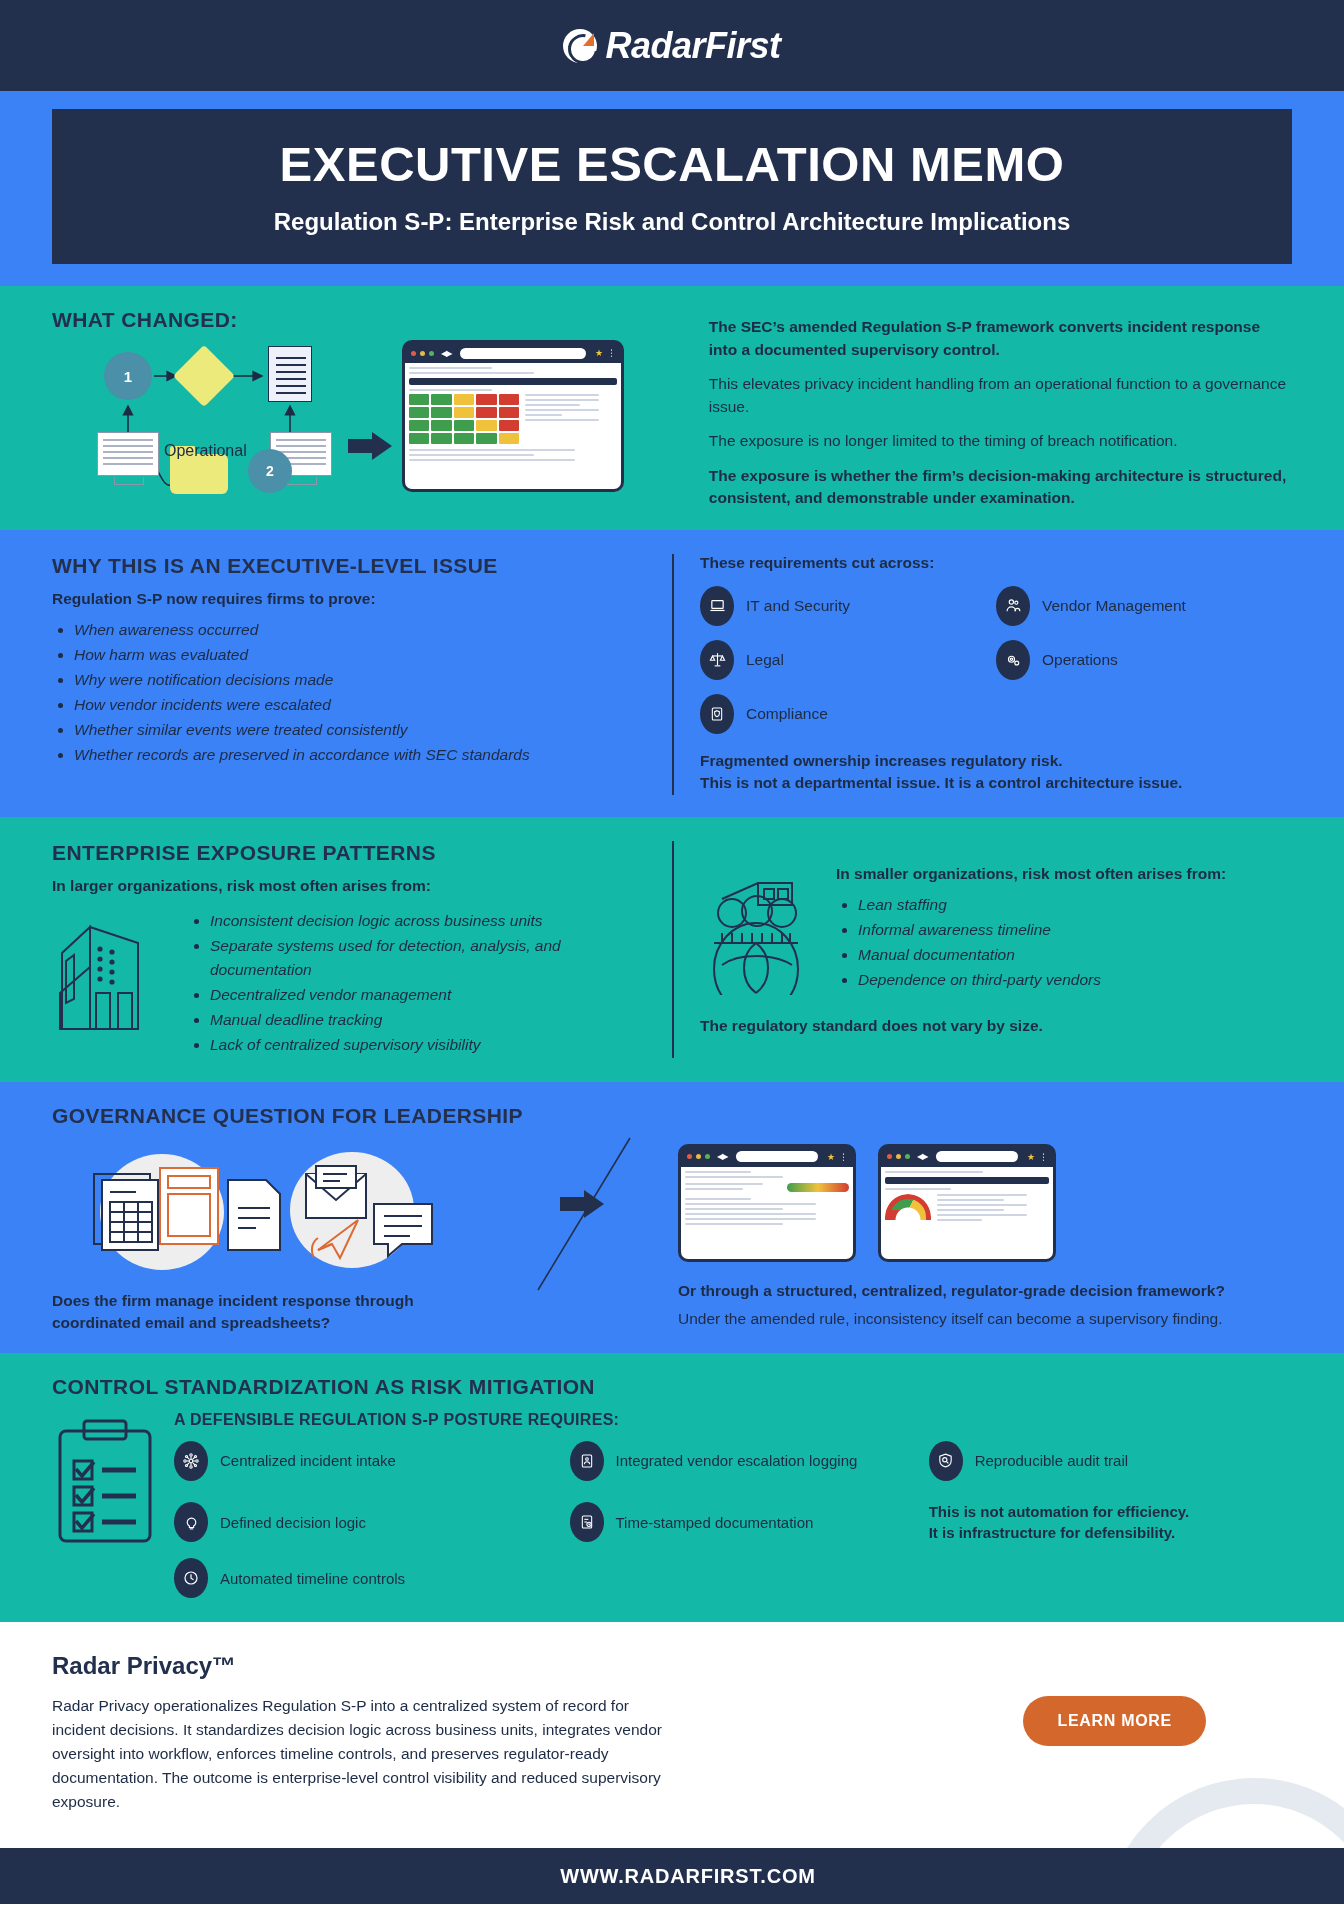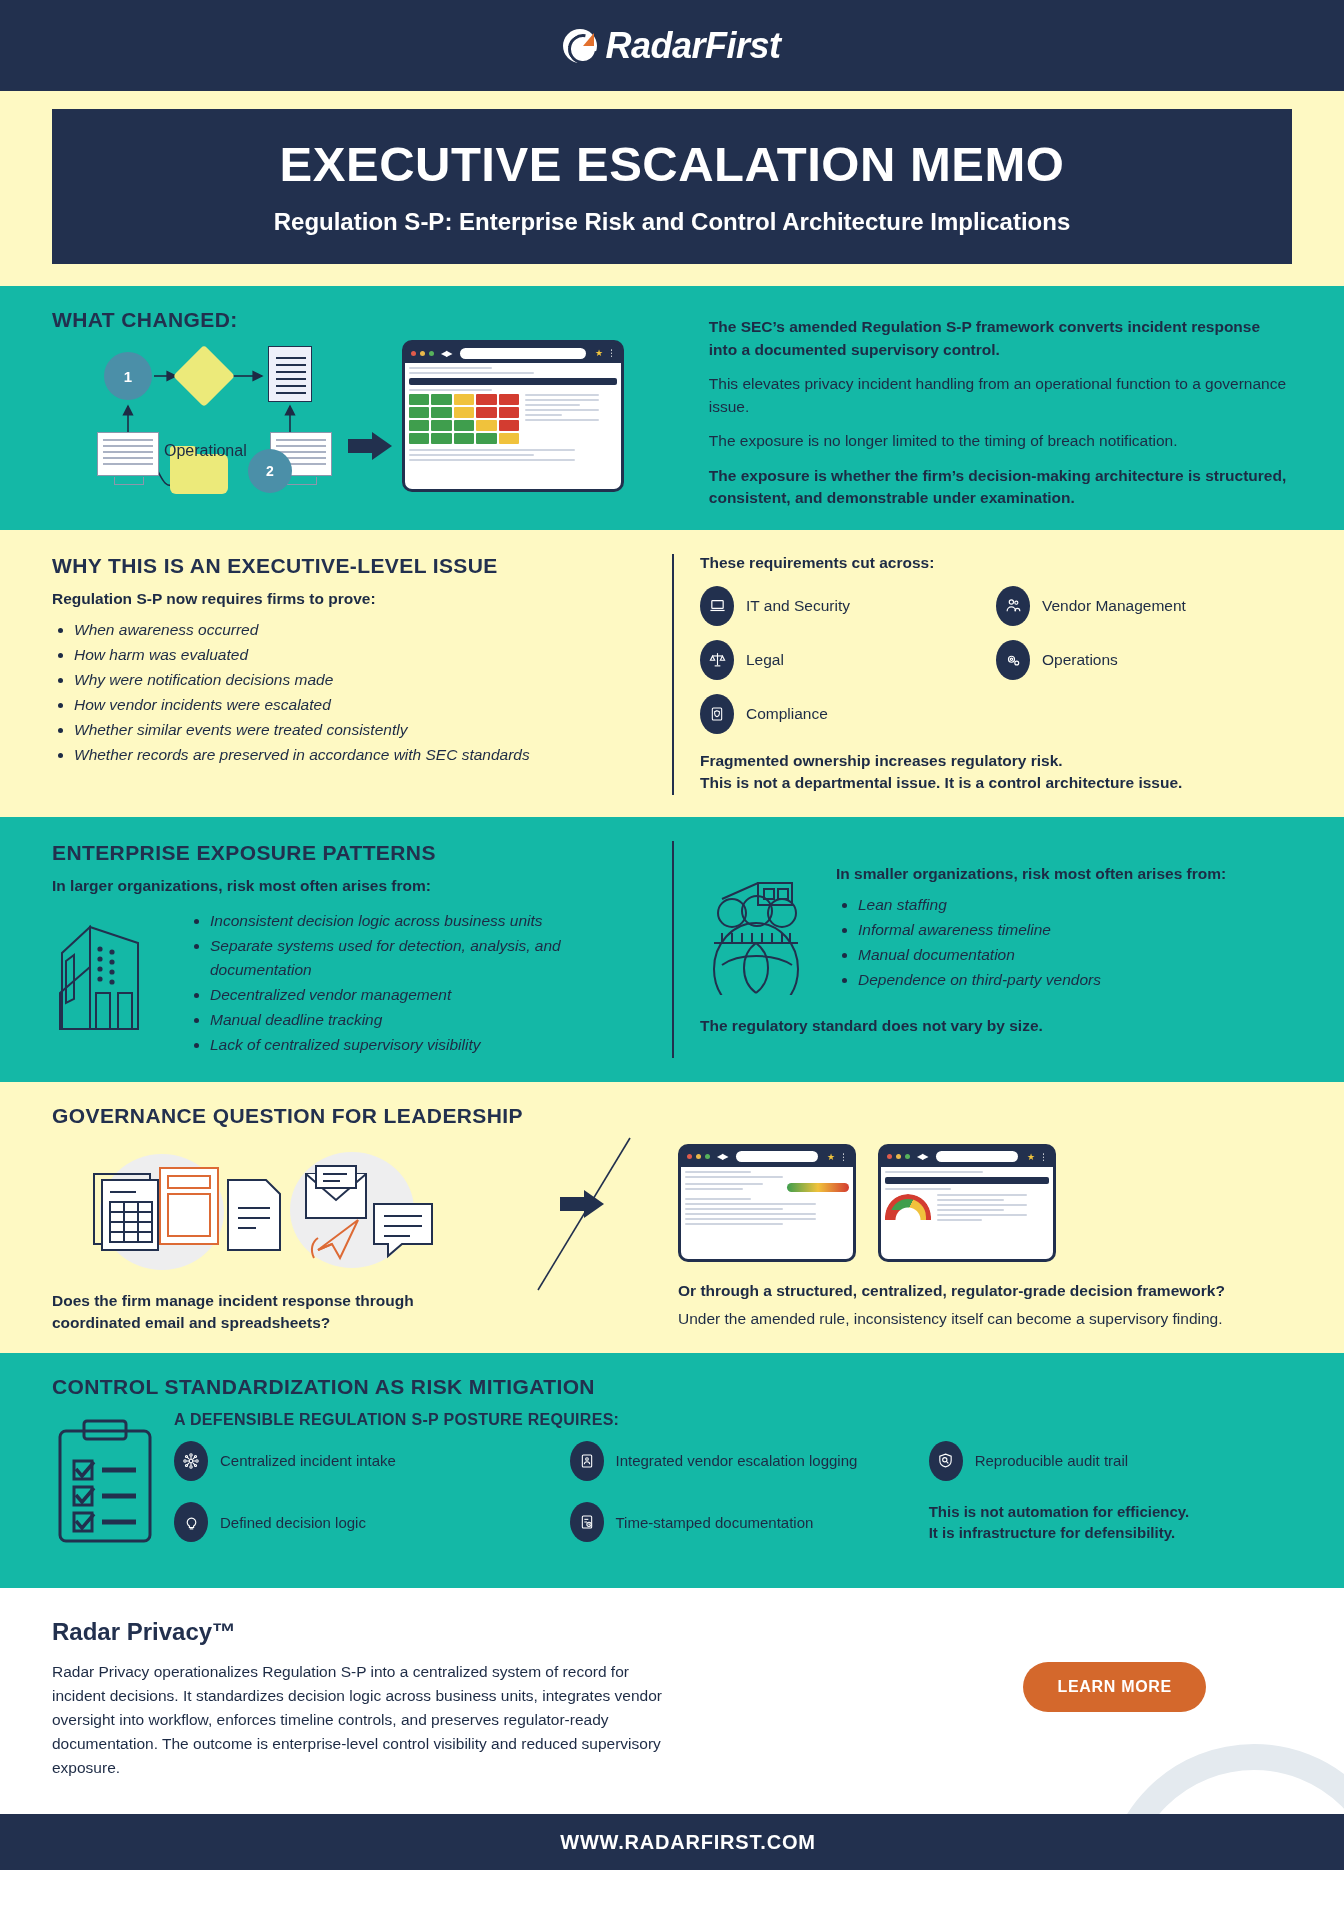--- a/index.html
+++ b/index.html
@@ -67,21 +67,21 @@
   }
   .title-sub {
     color:#ffffff;
     font-size: 24px;
     font-weight: 700;
     margin-top: 18px;
   }
 
   
   .band-tint { background: #14b8a6; }
-  .band-white { background: #fef9c3; }
+  .band-white { background: #3b82f6; }
   .sec { padding: 26px 52px 24px 52px; }
   .sec-title {
     font-size: 21px; font-weight: 800; color:#22304e;
     letter-spacing: 0.4px; margin-bottom: 12px;
   }
 
   .two-col { display:flex; gap: 0px; }
   .col-l { flex: 1 1 50%; padding-right: 22px; }
   .col-r { flex: 1 1 50%; padding-left: 26px; }
   .col-r.ruled { border-left: 2px solid #22304e; }
@@ -714,20 +714,29 @@
                     <path d="M15 14v1.7l1.2.9"></path>
                   </svg>
               </span>
               <span class="req-label">Time-stamped documentation</span>
             </div>
             <div>
               <div class="cs-note">This is not automation for efficiency.</div>
               <div class="cs-note">It is infrastructure for defensibility.</div>
             </div>
 
+            <div class="cs-item" style="margin-top:-6px">
+              <span class="ibadge">
+                <svg width="18" height="18" viewBox="0 0 24 24" fill="none" stroke="#fff" stroke-width="1.6">
+                    <circle cx="12" cy="12" r="8"></circle>
+                    <path d="M12 7v5.2l3.4 2"></path>
+                  </svg>
+              </span>
+              <span class="req-label">Automated timeline controls</span>
+            </div>
             <div></div>
               <div></div>
           </div>
         </div>
       </div>
     </div>
   </div>
 
   <div class="promo">
     <div class="rings">

